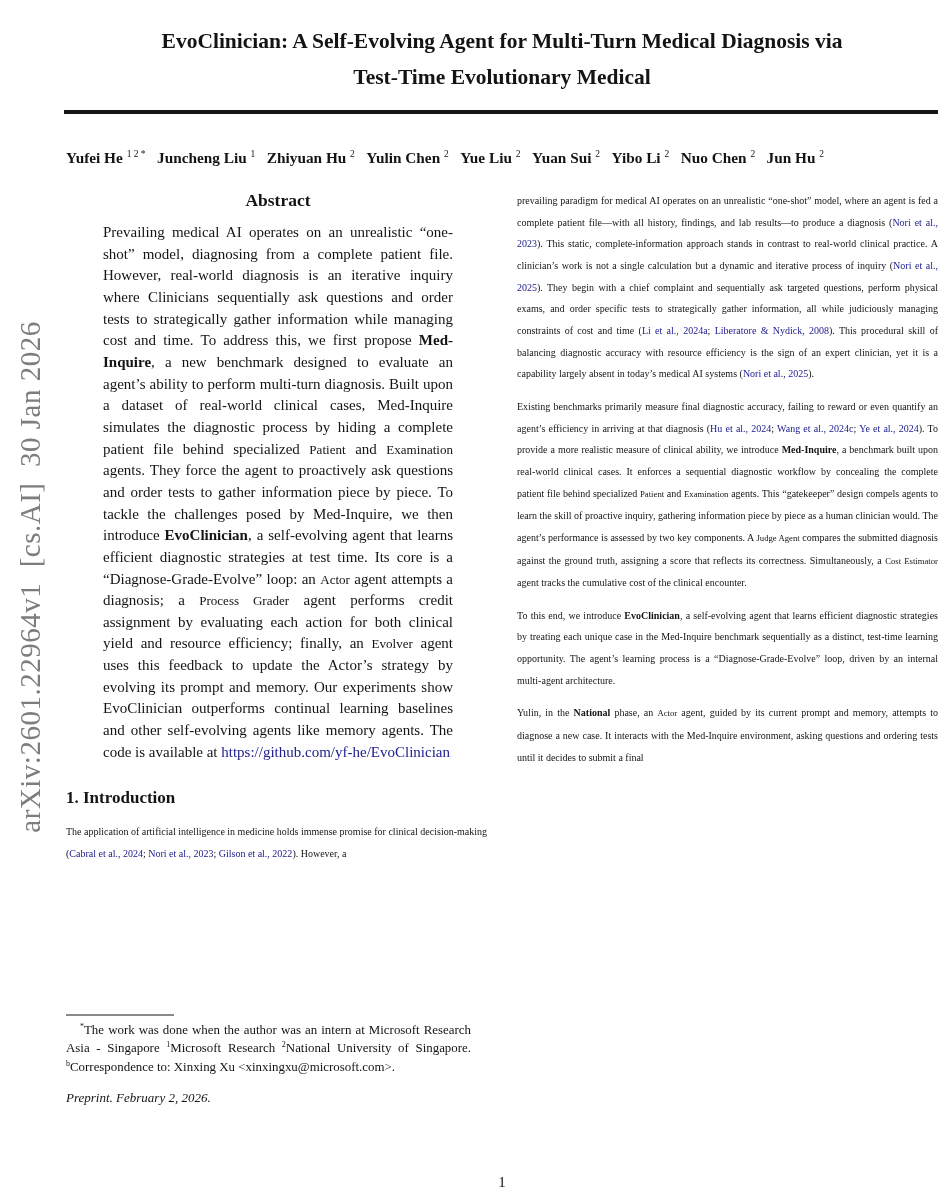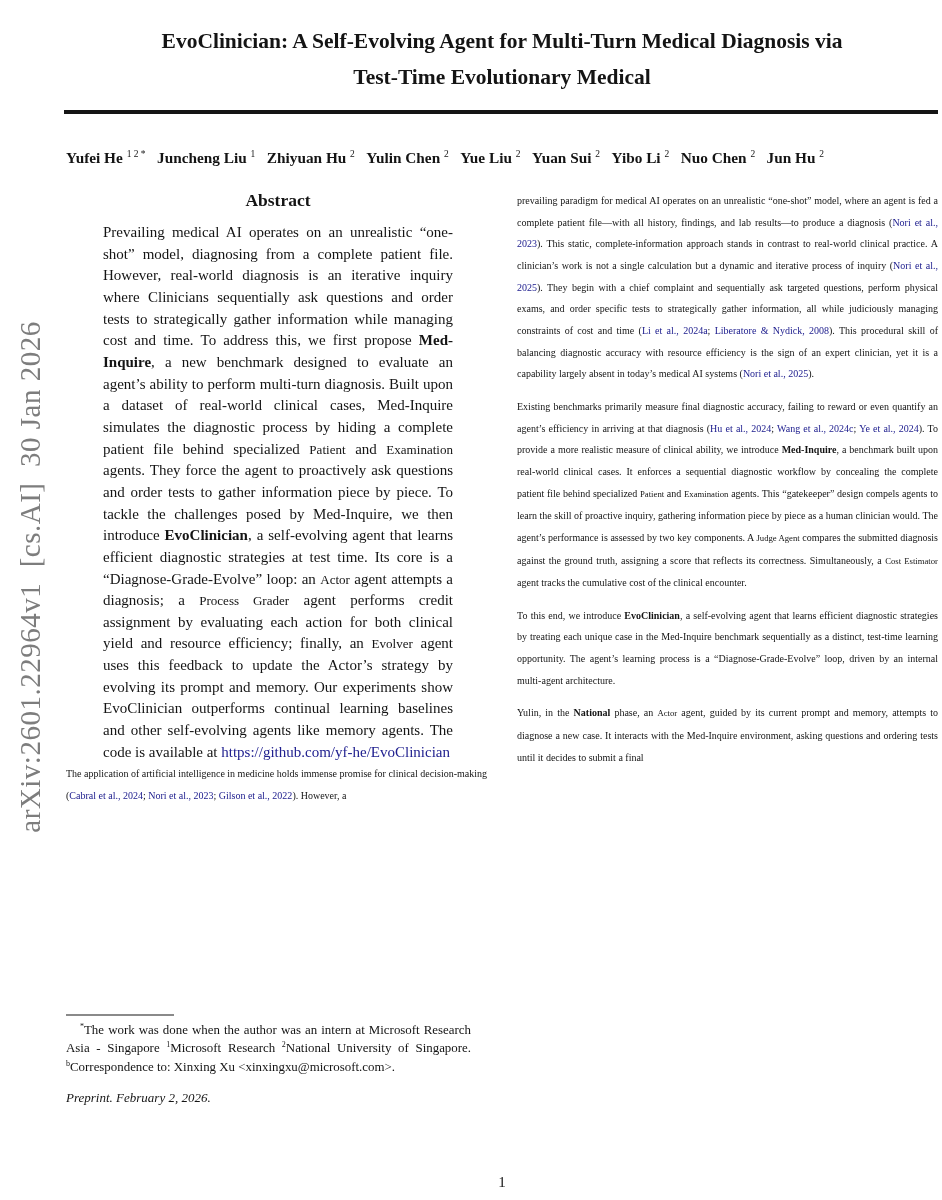--- a/index.html
+++ b/index.html
@@ -73,20 +73,21 @@
       <div><span class="rt-an">Yufei He </span><span class="rt-sup">1 2 *</span><span class="rt-gap">   </span><span class="rt-an">Juncheng Liu </span><span class="rt-sup">1</span><span class="rt-gap">   </span><span class="rt-an">Zhiyuan Hu </span><span class="rt-sup">2</span><span class="rt-gap">   </span><span class="rt-an">Yulin Chen </span><span class="rt-sup">2</span><span class="rt-gap">   </span><span class="rt-an">Yue Liu </span><span class="rt-sup">2</span><span class="rt-gap">   </span><span class="rt-an">Yuan Sui </span><span class="rt-sup">2</span><span class="rt-gap">   </span><span class="rt-an">Yibo Li </span><span class="rt-sup">2</span><span class="rt-gap">   </span><span class="rt-an">Nuo Chen </span><span class="rt-sup">2</span><span class="rt-gap">   </span><span class="rt-an">Jun Hu </span><span class="rt-sup">2</span></div>
     </div>
   </div>
 
   <div class="columns">
 
     <div class="col-left">
       <h2 class="abstract-head">Abstract</h2>
       <p class="abstract-body"><span>Prevailing medical AI operates on an unrealistic “one-shot” model, diagnosing from a complete patient file. However, real-world diagnosis is an iterative inquiry where Clinicians sequentially ask questions and order tests to strategically gather information while managing cost and time.  To address this, we first propose </span><span class="rt-b">Med-Inquire</span><span>, a new benchmark designed to evaluate an agent’s ability to perform multi-turn diagnosis. Built upon a dataset of real-world clinical cases, Med-Inquire simulates the diagnostic process by hiding a complete patient file behind specialized </span><span class="rt-m">Patient</span><span> and </span><span class="rt-m">Examination</span><span> agents. They force the agent to proactively ask questions and order tests to gather information piece by piece. To tackle the challenges posed by Med-Inquire, we then introduce </span><span class="rt-b">EvoClinician</span><span>, a self-evolving agent that learns efficient diagnostic strategies at test time. Its core is a “Diagnose-Grade-Evolve” loop: an </span><span class="rt-m">Actor</span><span> agent attempts a diagnosis; a </span><span class="rt-m">Process Grader</span><span> agent performs credit assignment by evaluating each action for both clinical yield and resource efficiency; finally, an </span><span class="rt-m">Evolver</span><span> agent uses this feedback to update the Actor’s strategy by evolving its prompt and memory. Our experiments show EvoClinician outperforms continual learning baselines and other self-evolving agents like memory agents.  The code is available at </span><a class="rt-l">https://github.com/yf-he/EvoClinician</a></p>
 
+      <h2 class="section-head">1. Introduction</h2>
       <p class="body-par"><span>The application of artificial intelligence in medicine holds immense promise for clinical decision-making (</span><a class="rt-l">Cabral et al., 2024</a><span>; </span><a class="rt-l">Nori et al., 2023</a><span>; </span><a class="rt-l">Gilson et al., 2022</a><span>).  However, a</span></p>
 
       <div class="footnote-block">
         <div class="footnote-rule"></div>
         <p class="footnote-text"><span class="rt-sup">*</span><span>The work was done when the author was an intern at Microsoft Research Asia - Singapore </span><span class="rt-sup">1</span><span>Microsoft Research </span><span class="rt-sup">2</span><span>National University of Singapore. </span><span class="rt-sup">b</span><span>Correspondence to: Xinxing Xu &lt;xinxingxu@microsoft.com&gt;.</span></p>
         <p class="preprint-note">Preprint. February 2, 2026.</p>
       </div>
     </div>
 
     <div class="col-gutter"></div>

